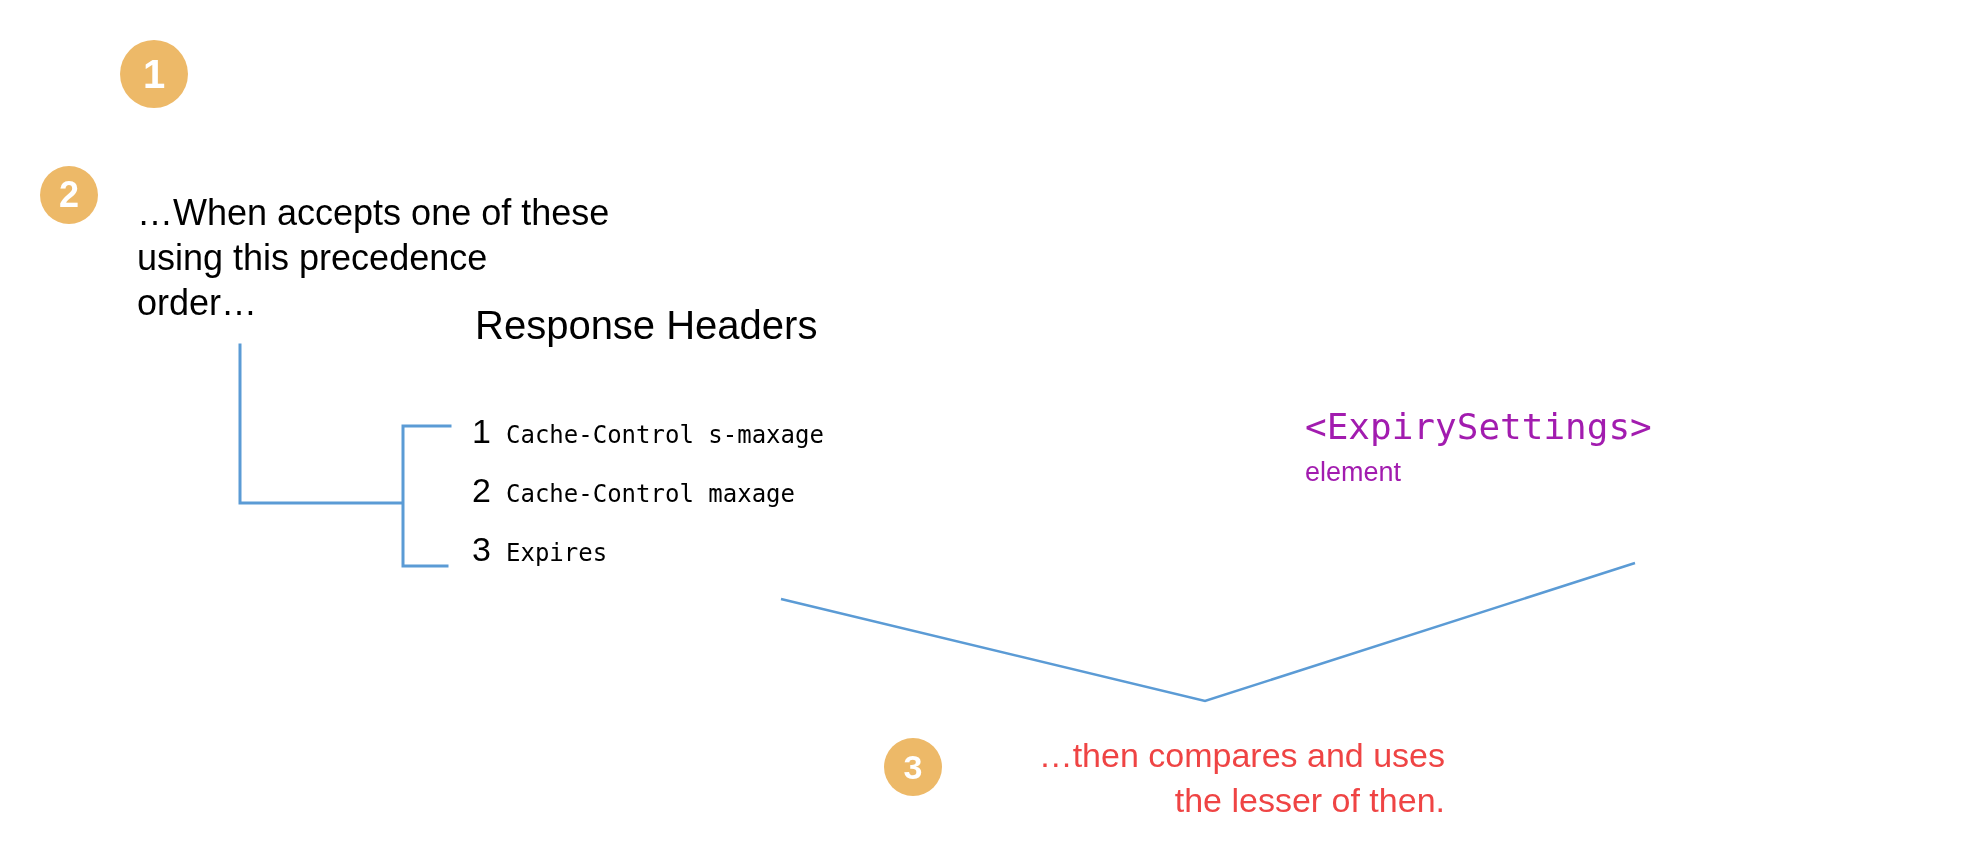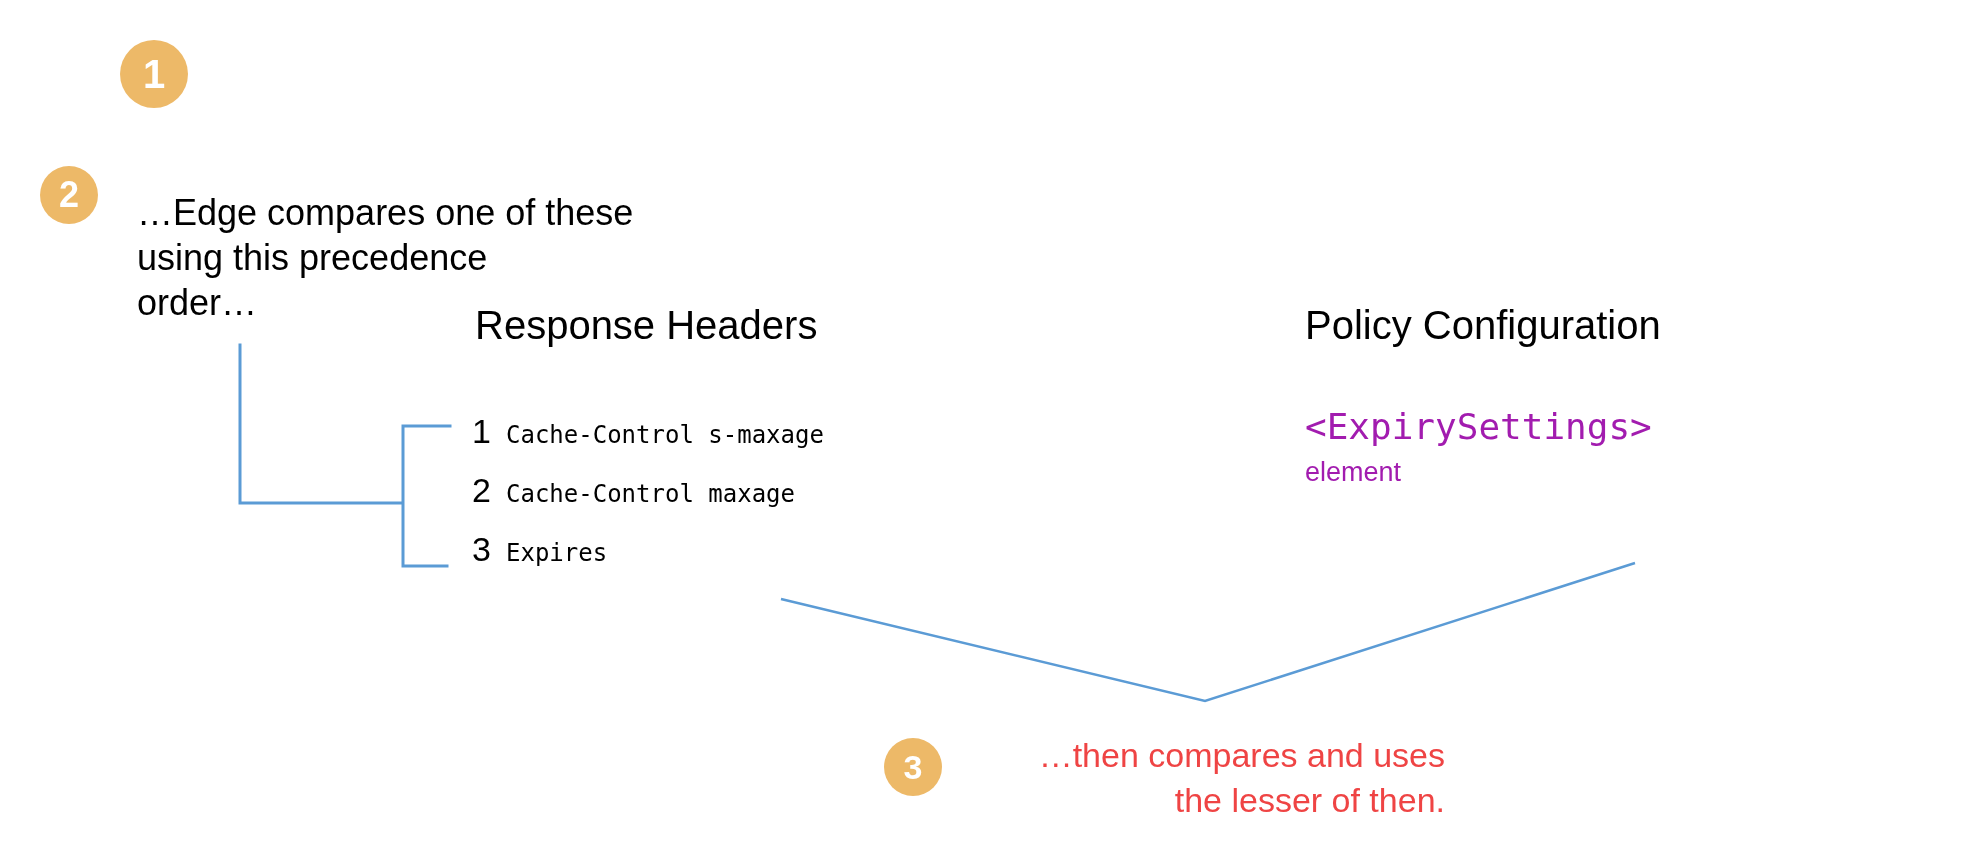--- a/index.html
+++ b/index.html
@@ -186,21 +186,21 @@
 
     <path d="M 781 599 L 1205 701 L 1635 563" fill="none" stroke="#5B9BD5" stroke-width="2.5" stroke-linecap="butt" stroke-linejoin="miter"></path>
   </svg>
 
   <div class="badge" id="badge-1">1</div>
 
 
   <div class="badge" id="badge-2">2</div>
 
   <div id="step2-text">
-    <div>…Edge compares one of these</div>
+    <div>…When accepts one of these</div>
     <div>using this precedence</div>
     <div>order…</div>
   </div>
 
   <div class="col-heading" id="heading-response">Response Headers</div>
 
   <div id="precedence-list">
     <div class="list-row">
       <span class="rank">1</span>
       <span class="value">Cache-Control s-maxage</span>
@@ -208,21 +208,20 @@
     <div class="list-row">
       <span class="rank">2</span>
       <span class="value">Cache-Control maxage</span>
     </div>
     <div class="list-row">
       <span class="rank">3</span>
       <span class="value">Expires</span>
     </div>
   </div>
 
-  <div class="col-heading" id="heading-policy">Policy Configuration</div>
 
   <div id="policy-body">
     <div id="policy-element-name">&lt;ExpirySettings&gt;</div>
     <div id="policy-element-word">element</div>
   </div>
 
   <div class="badge" id="badge-3">3</div>
 
   <div id="step3-text">
     <div>…then compares and uses</div>

